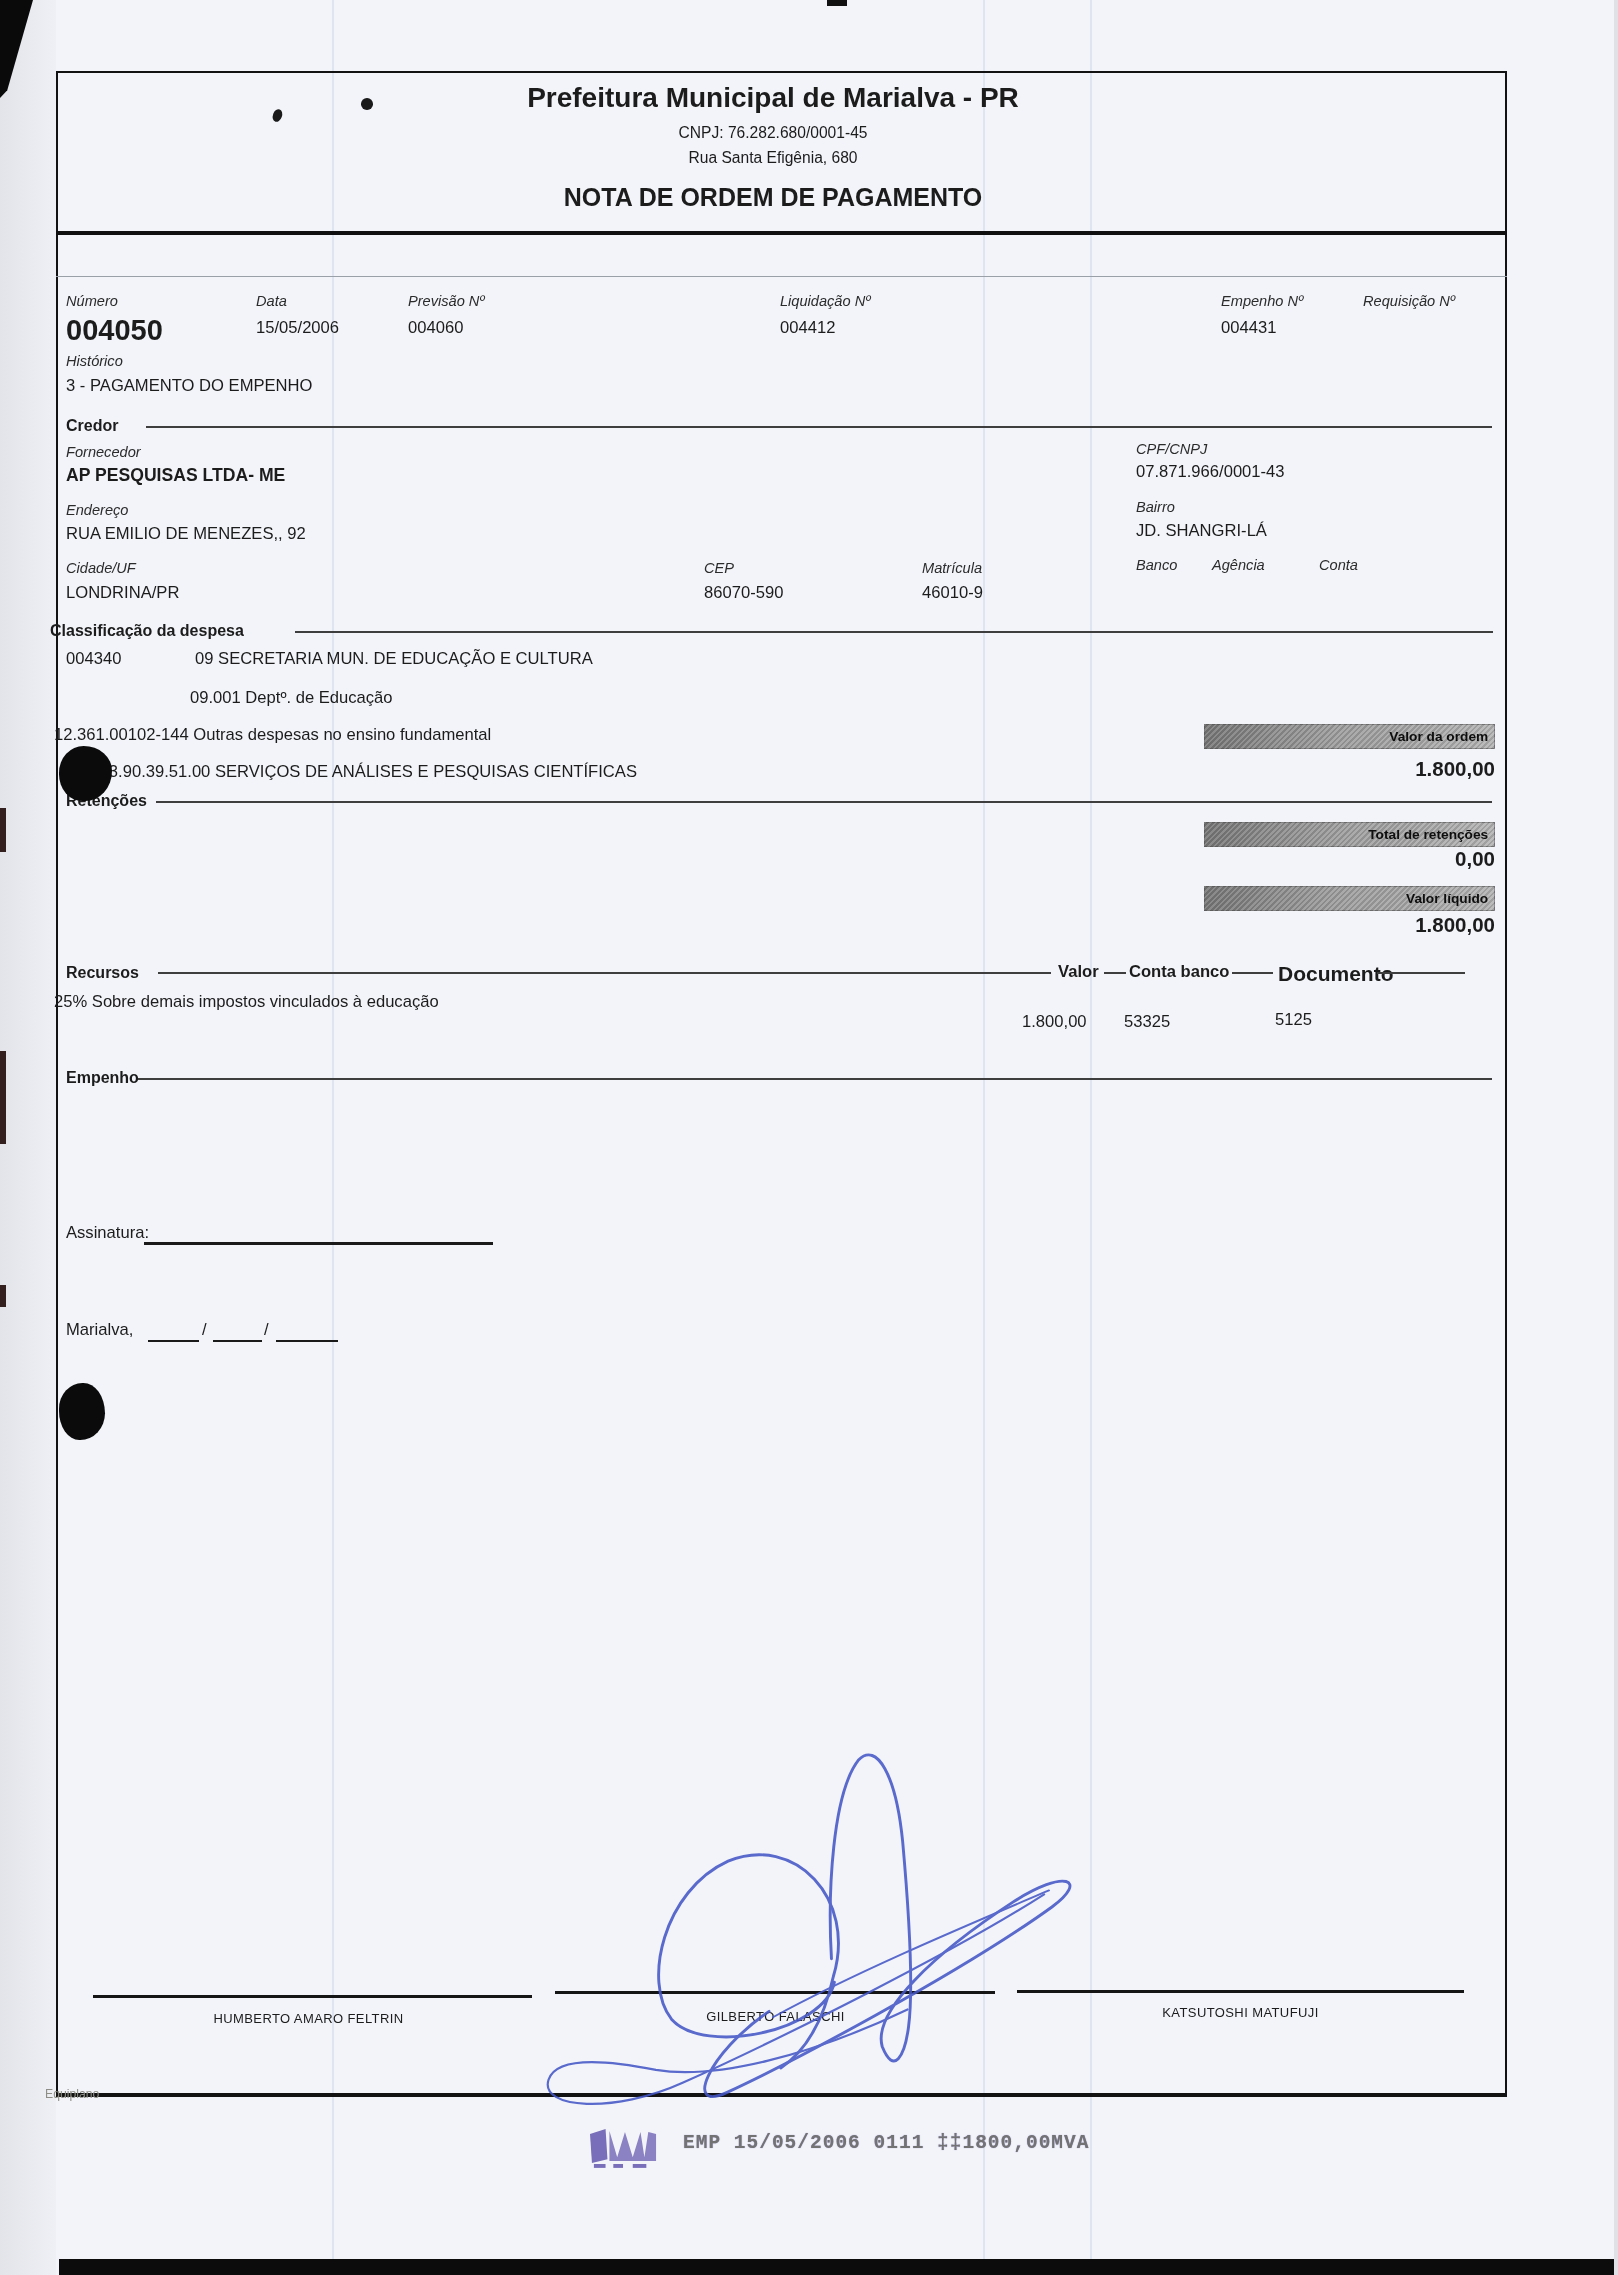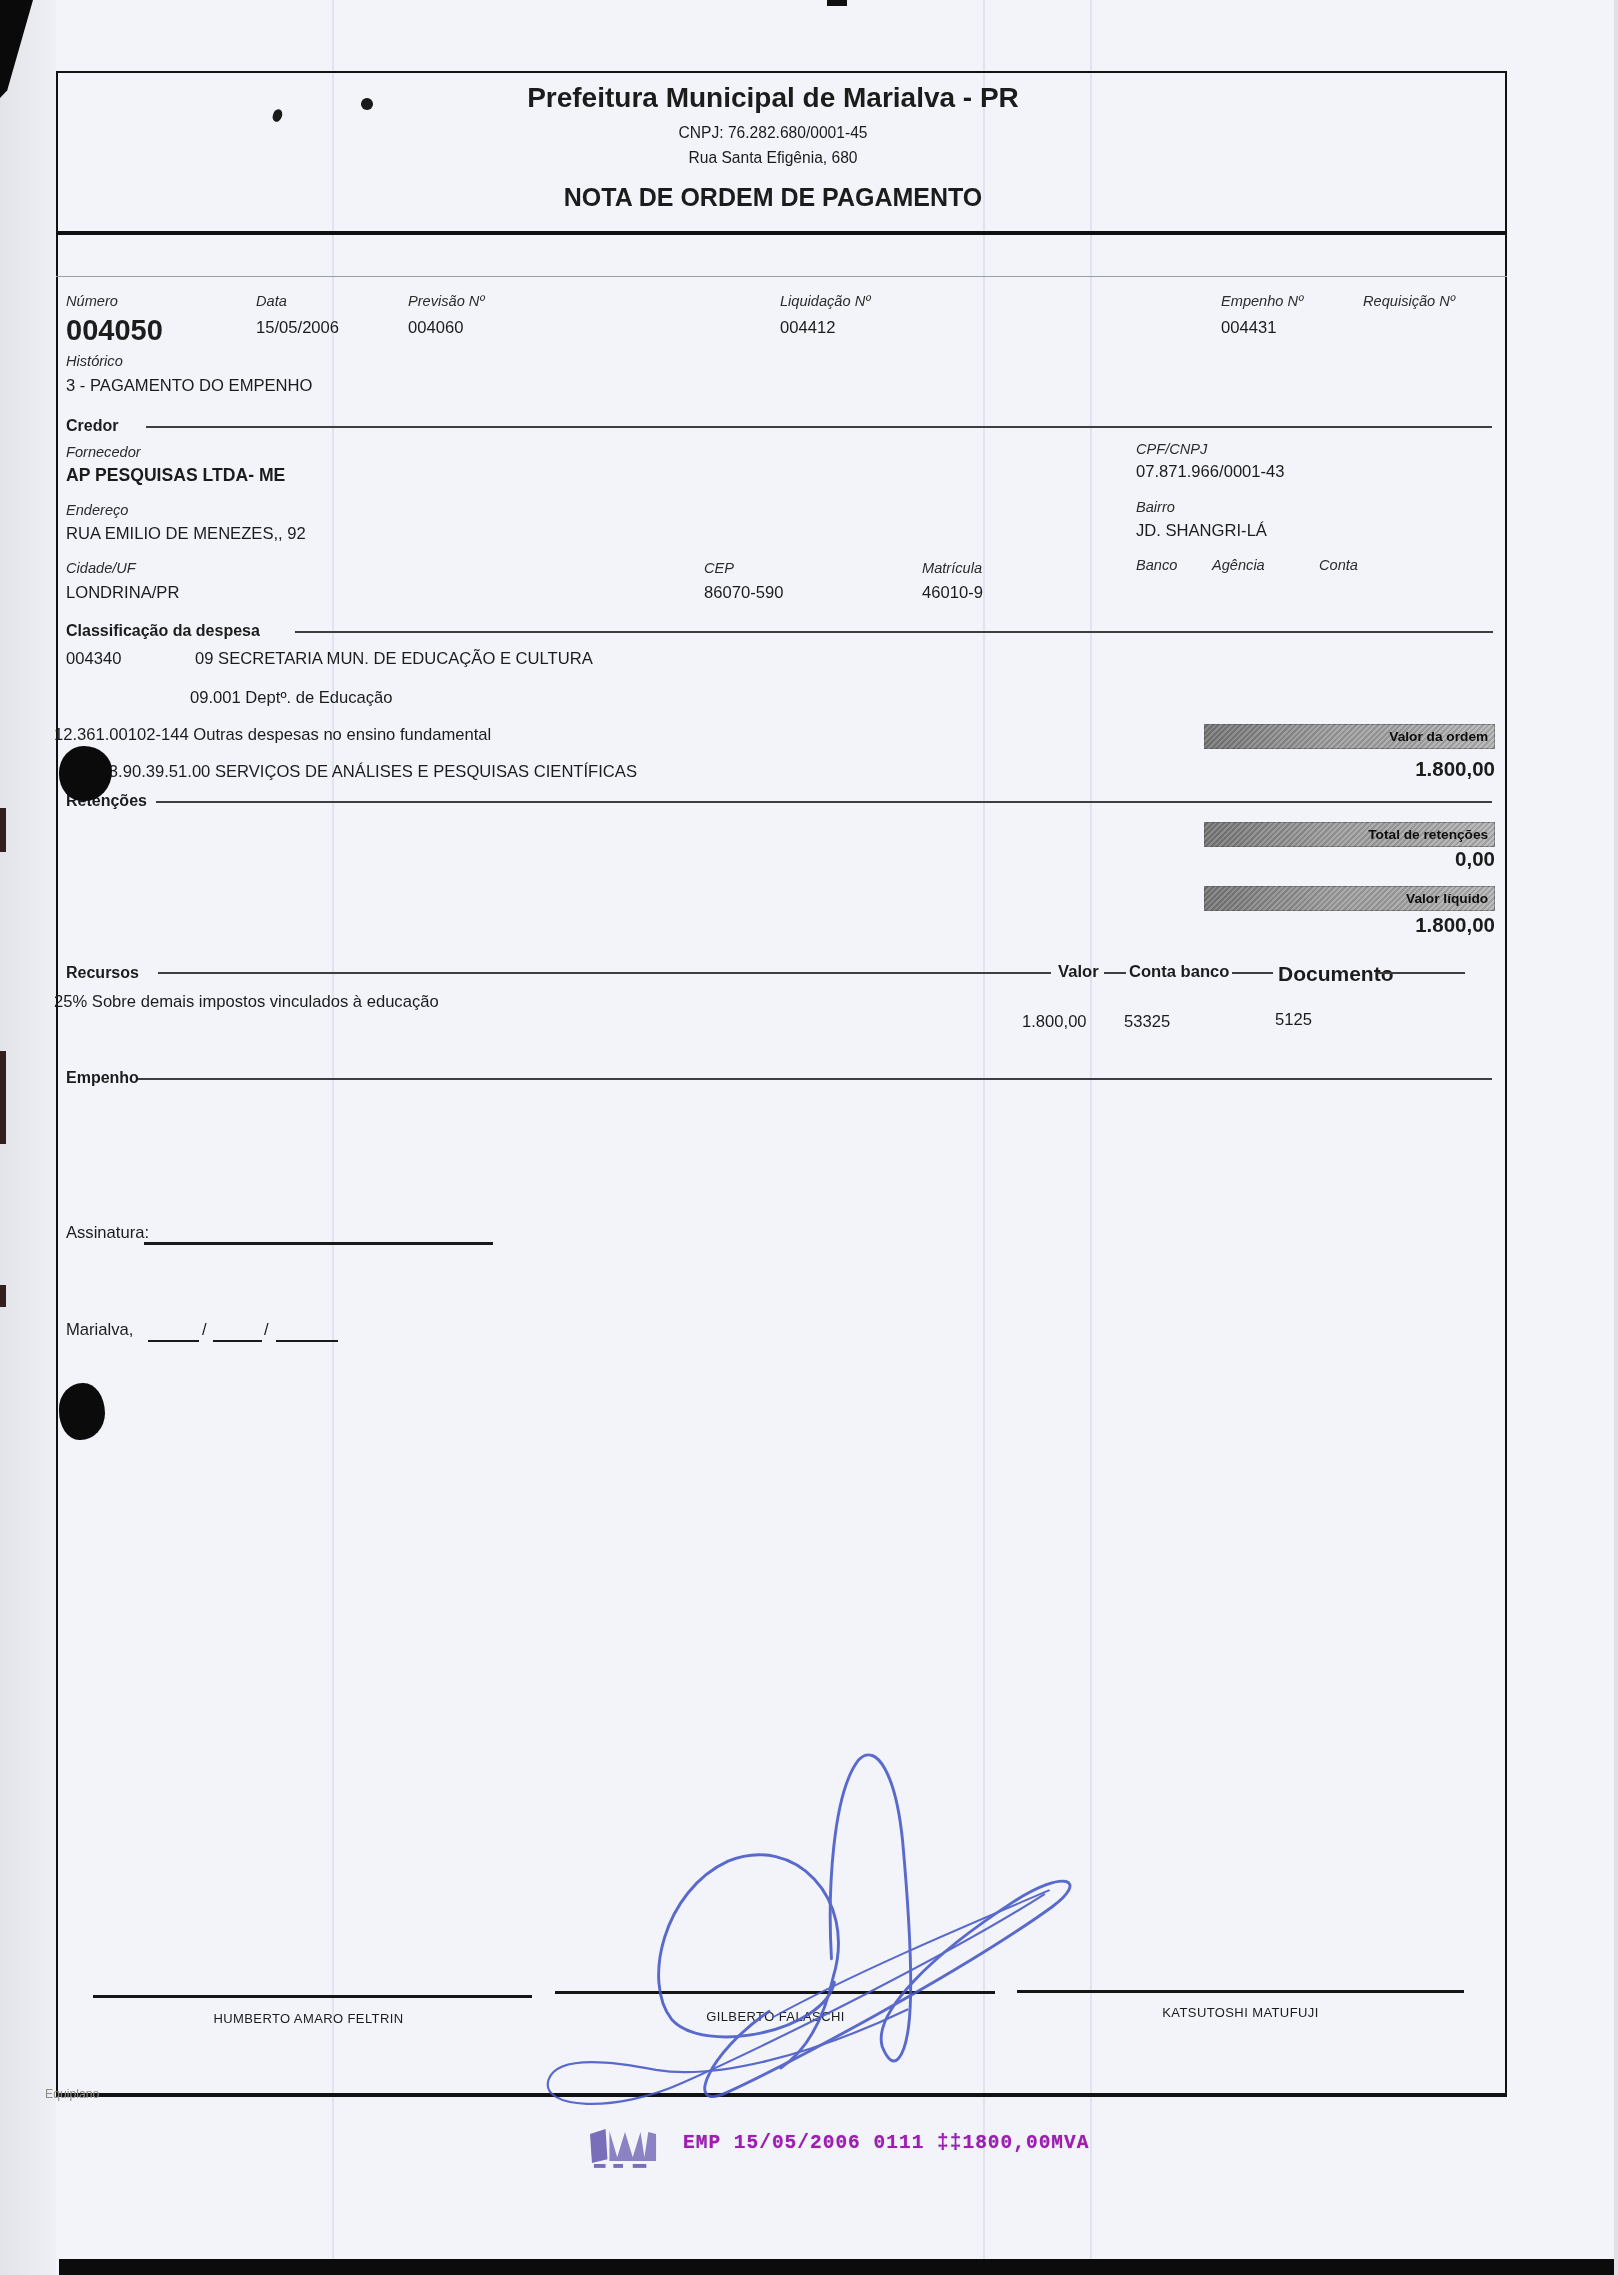--- a/index.html
+++ b/index.html
@@ -35,21 +35,21 @@
        box-shadow:inset 0 0 0 1px rgba(90,90,90,.6);}
   .bar::before{content:"";position:absolute;inset:0;
        background:repeating-linear-gradient(135deg,rgba(255,255,255,.12) 0 2px,rgba(0,0,0,.10) 2px 3.9px);}
   .bar span{position:relative;}
   .amount{position:absolute;width:195px;text-align:right;font-weight:bold;font-size:20.5px;}
   .blot{position:absolute;background:#0b0b0b;}
   .speck{position:absolute;background:#1a1a1a;border-radius:50%;}
   .uline{position:absolute;height:2px;background:#1a1a1a;}
   .signame{position:absolute;font-size:13px;letter-spacing:0.4px;text-align:center;width:293px;}
   .stamp-text{position:absolute;font-family:"Liberation Mono",monospace;font-weight:bold;
-       font-size:19.5px;letter-spacing:1px;color:#a21caf;
+       font-size:19.5px;letter-spacing:1px;color:#737373;
        text-shadow:0 0 1px rgba(123,111,189,.8);}
   .vendor{position:absolute;font-size:12.2px;color:#8e8e86;}
   svg{position:absolute;}
 </style>
 </head>
 <body>
 
 <div id="page">
 
   <div class="scan-left"></div>
@@ -106,21 +106,21 @@
   <div class="t lbl" style="left:66px;top:560px">Cidade/UF</div>
   <div class="t val" style="left:66px;top:583px">LONDRINA/PR</div>
   <div class="t lbl" style="left:704px;top:560px">CEP</div>
   <div class="t val" style="left:704px;top:583px">86070-590</div>
   <div class="t lbl" style="left:922px;top:560px">Matrícula</div>
   <div class="t val" style="left:922px;top:583px">46010-9</div>
   <div class="t lbl" style="left:1136px;top:557px">Banco</div>
   <div class="t lbl" style="left:1212px;top:557px">Agência</div>
   <div class="t lbl" style="left:1319px;top:557px">Conta</div>
 
-  <div class="t sec" style="left:66px;top:622px">Classificação da despesa</div>
+  <div class="t sec" style="left:50px;top:622px">Classificação da despesa</div>
   <div class="hline" style="left:295px;top:631px;width:1198px"></div>
 
   <div class="t val" style="left:66px;top:649px">004340</div>
   <div class="t val" style="left:195px;top:649px">09 SECRETARIA MUN. DE EDUCAÇÃO E CULTURA</div>
   <div class="t val" style="left:190px;top:688px">09.001 Deptº. de Educação</div>
   <div class="t val" style="left:54px;top:725px">12.361.00102-144 Outras despesas no ensino fundamental</div>
   <div class="t val" style="left:95px;top:762px">3.3.90.39.51.00 SERVIÇOS DE ANÁLISES E PESQUISAS CIENTÍFICAS</div>
 
   <div class="bar" style="top:724px">
       <span>Valor da ordem</span>

